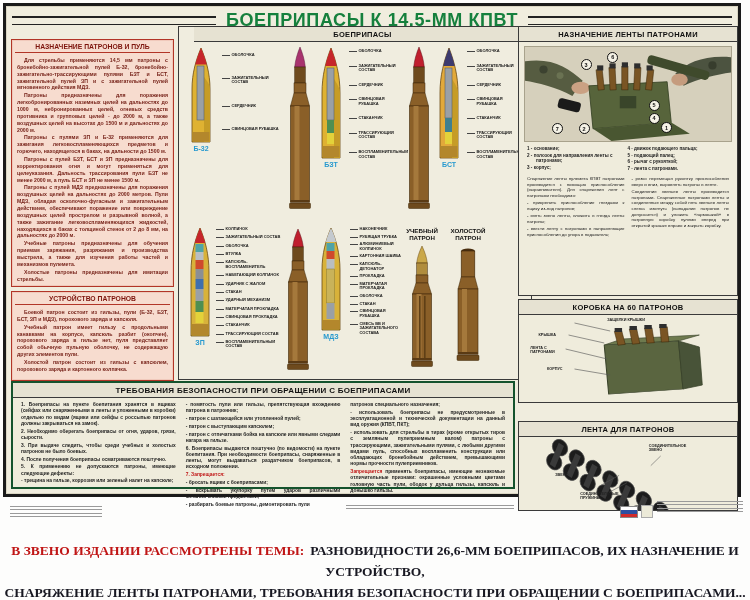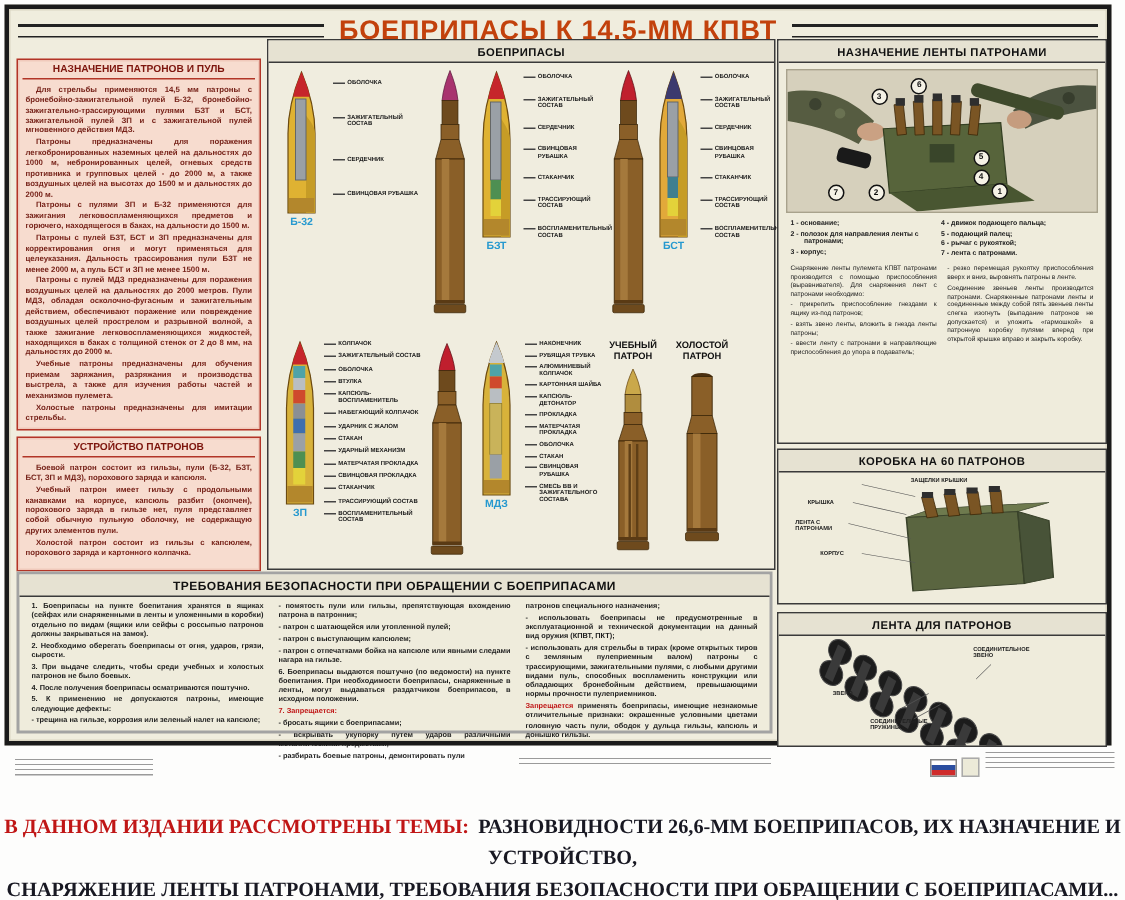--- a/index.html
+++ b/index.html
@@ -5,37 +5,37 @@
   html,body{margin:0;padding:0;}
   body{width:750px;height:600px;background:#fdfdfc;font-family:"Liberation Sans",sans-serif;-webkit-font-smoothing:antialiased;}
   .stage{position:relative;width:750px;height:600px;overflow:hidden;}
 
   
   .poster{position:absolute;left:3px;top:3px;width:732px;height:488px;background:#f0edde;border:3px solid #1a1a1a;box-shadow:inset 0 0 0 1px #d9d5c2;}
 
   
   .titlebar{position:absolute;left:0;top:2px;width:100%;height:24px;display:flex;align-items:center;}
   .titlebar .rule{flex:1;height:6px;border-top:2px solid #222;border-bottom:1.5px solid #222;margin:0 6px;}
-  .titlebar h1{margin:0 4px;font-size:18px;font-weight:bold;color:#c2410c;letter-spacing:.6px;white-space:nowrap;}
+  .titlebar h1{margin:0 4px;font-size:18px;font-weight:bold;color:#15803d;letter-spacing:.6px;white-space:nowrap;}
 
   
   .bar{background:#e6e2d2;border-bottom:1px solid #3a3a3a;font-size:7.5px;font-weight:bold;text-align:center;padding:2.5px 0;color:#111;letter-spacing:.3px;}
   .rsec{border:1px solid #3a3a3a;background:#efecdc;overflow:hidden;}
 
   
   .col-left{position:absolute;left:5px;top:33px;width:163px;}
   .pink{background:#f7dccf;border:1px solid #b23527;box-shadow:inset 0 0 0 1px #f0c9bb;overflow:hidden;}
   .pink h2{margin:1px 3px 3px;padding:2px 0;font-size:6.8px;font-weight:bold;color:#7d150d;text-align:center;border-bottom:1px solid #b23527;}
   .pink .ptext{padding:1px 5px 4px;}
   .pink p{margin:0 0 1px;font-size:5.2px;line-height:1.32;color:#77231a;font-weight:600;text-indent:7px;text-align:justify;}
   #purpose-panel{height:246px;}
   #design-panel{margin-top:4px;height:88px;}
 
   
-  .col-mid{position:absolute;left:172px;top:20px;width:337px;height:352px;border:1px solid #3a3a3a;background:#f0eddf;}
+  .col-mid{position:absolute;left:172px;top:20px;width:337px;height:352px;border:1px solid #3a3a3a;background:#f0eddf;padding-left:15px;}
   .row{position:absolute;left:0;width:100%;}
   .row1{top:14px;height:182px;}
   .row2{top:198px;height:152px;}
   .bg{position:absolute;display:flex;flex-direction:column;align-items:center;}
   .bname{font-size:7px;font-weight:bold;color:#2699cf;text-align:center;margin-top:2px;}
   .bcap{font-size:6.2px;font-weight:bold;text-align:center;line-height:1.15;color:#111;margin-bottom:3px;}
   .lblcol{position:absolute;display:flex;flex-direction:column;justify-content:space-between;}
   .lrow{display:flex;gap:1.5px;}
   .lrow i{flex:0 0 8px;height:1px;border-top:1px solid #444;margin-top:2px;}
   .lrow span{font-size:4px;font-weight:bold;line-height:1.12;color:#191919;}
@@ -46,32 +46,32 @@
   #c-cart2{position:absolute;left:225px;top:4px;}
   #g-bst{left:257px;top:6px;} #l-bst{left:288px;top:8px;height:110px;width:47px;}
   
   #g-zp{left:8px;top:2px;}    #l-zp{left:37px;top:2px;height:122px;width:65px;}
   #c-cart3{position:absolute;left:104px;top:2px;}
   #g-mdz{left:139px;top:2px;} #l-mdz{left:171px;top:2px;height:108px;width:52px;}
   #g-train{left:220px;top:2px;width:46px;}
   #g-blank{left:268px;top:2px;width:42px;}
 
   
-  .safety{position:absolute;left:5px;top:375px;width:504px;height:108px;border:2px solid #a3a3a3;background:#efecdc;box-sizing:border-box;}
+  .safety{position:absolute;left:5px;top:375px;width:504px;height:108px;border:2px solid #14532d;background:#efecdc;box-sizing:border-box;}
   .safety .bar{font-size:8px;}
   .safety-body{display:grid;grid-template-columns:1fr 1fr 1fr;gap:2px 10px;padding:4px 8px;font-size:4.9px;font-weight:bold;line-height:1.28;color:#1c1c1c;}
   .safety-body p{margin:0 0 1.5px;text-align:justify;}
   .s2 p:nth-child(6){color:#c01616;}
   .warn .red{color:#c01616;}
 
   
   .col-right{position:absolute;left:512px;top:20px;width:220px;}
   #belt-loading-panel{height:268px;}
   #box-panel{margin-top:3px;height:102px;}
-  #belt-panel{margin-top:5px;height:88px;}
+  #belt-panel{margin-top:18px;height:88px;}
   .photo{position:relative;margin:4px 5px 2px;height:94px;background:#d6d0bc;border:1px solid #a8a28c;}
   .photo svg{position:absolute;inset:0;width:100%;height:100%;}
   .co{position:absolute;width:9px;height:9px;border:1px solid #111;border-radius:50%;background:#f5f2e6;font-size:5.5px;font-weight:bold;display:flex;align-items:center;justify-content:center;color:#111;}
   .cos .co:nth-child(1){left:66%;top:80%;}
   .cos .co:nth-child(2){left:26%;top:81%;}
   .cos .co:nth-child(3){left:27%;top:13%;}
   .cos .co:nth-child(4){left:60%;top:70%;}
   .cos .co:nth-child(5){left:60%;top:56%;}
   .cos .co:nth-child(6){left:40%;top:5%;}
   .cos .co:nth-child(7){left:13%;top:81%;}
@@ -640,16 +640,16 @@
     </aside>
   </div>
 
   <div class="tinybars" id="cred-left"></div>
   <div class="tinybars" id="cred-center"></div>
   <div class="flag"></div>
   <div class="minilogo"></div>
   <div class="tinybars" id="cred-right"></div>
 
   <div class="caption">
-    <div><span class="red">В ДАННОМ ИЗДАНИИ РАССМОТРЕНЫ ТЕМЫ:</span><span>РАЗНОВИДНОСТИ 26,6-ММ БОЕПРИПАСОВ, ИХ НАЗНАЧЕНИЕ И УСТРОЙСТВО,</span></div>
+    <div><span class="red">В ЗВЕНО ИЗДАНИИ РАССМОТРЕНЫ ТЕМЫ:</span><span>РАЗНОВИДНОСТИ 26,6-ММ БОЕПРИПАСОВ, ИХ НАЗНАЧЕНИЕ И УСТРОЙСТВО,</span></div>
     <div>СНАРЯЖЕНИЕ ЛЕНТЫ ПАТРОНАМИ, ТРЕБОВАНИЯ БЕЗОПАСНОСТИ ПРИ ОБРАЩЕНИИ С БОЕПРИПАСАМИ...</div>
   </div>
 </div>
 
 </body></html>

